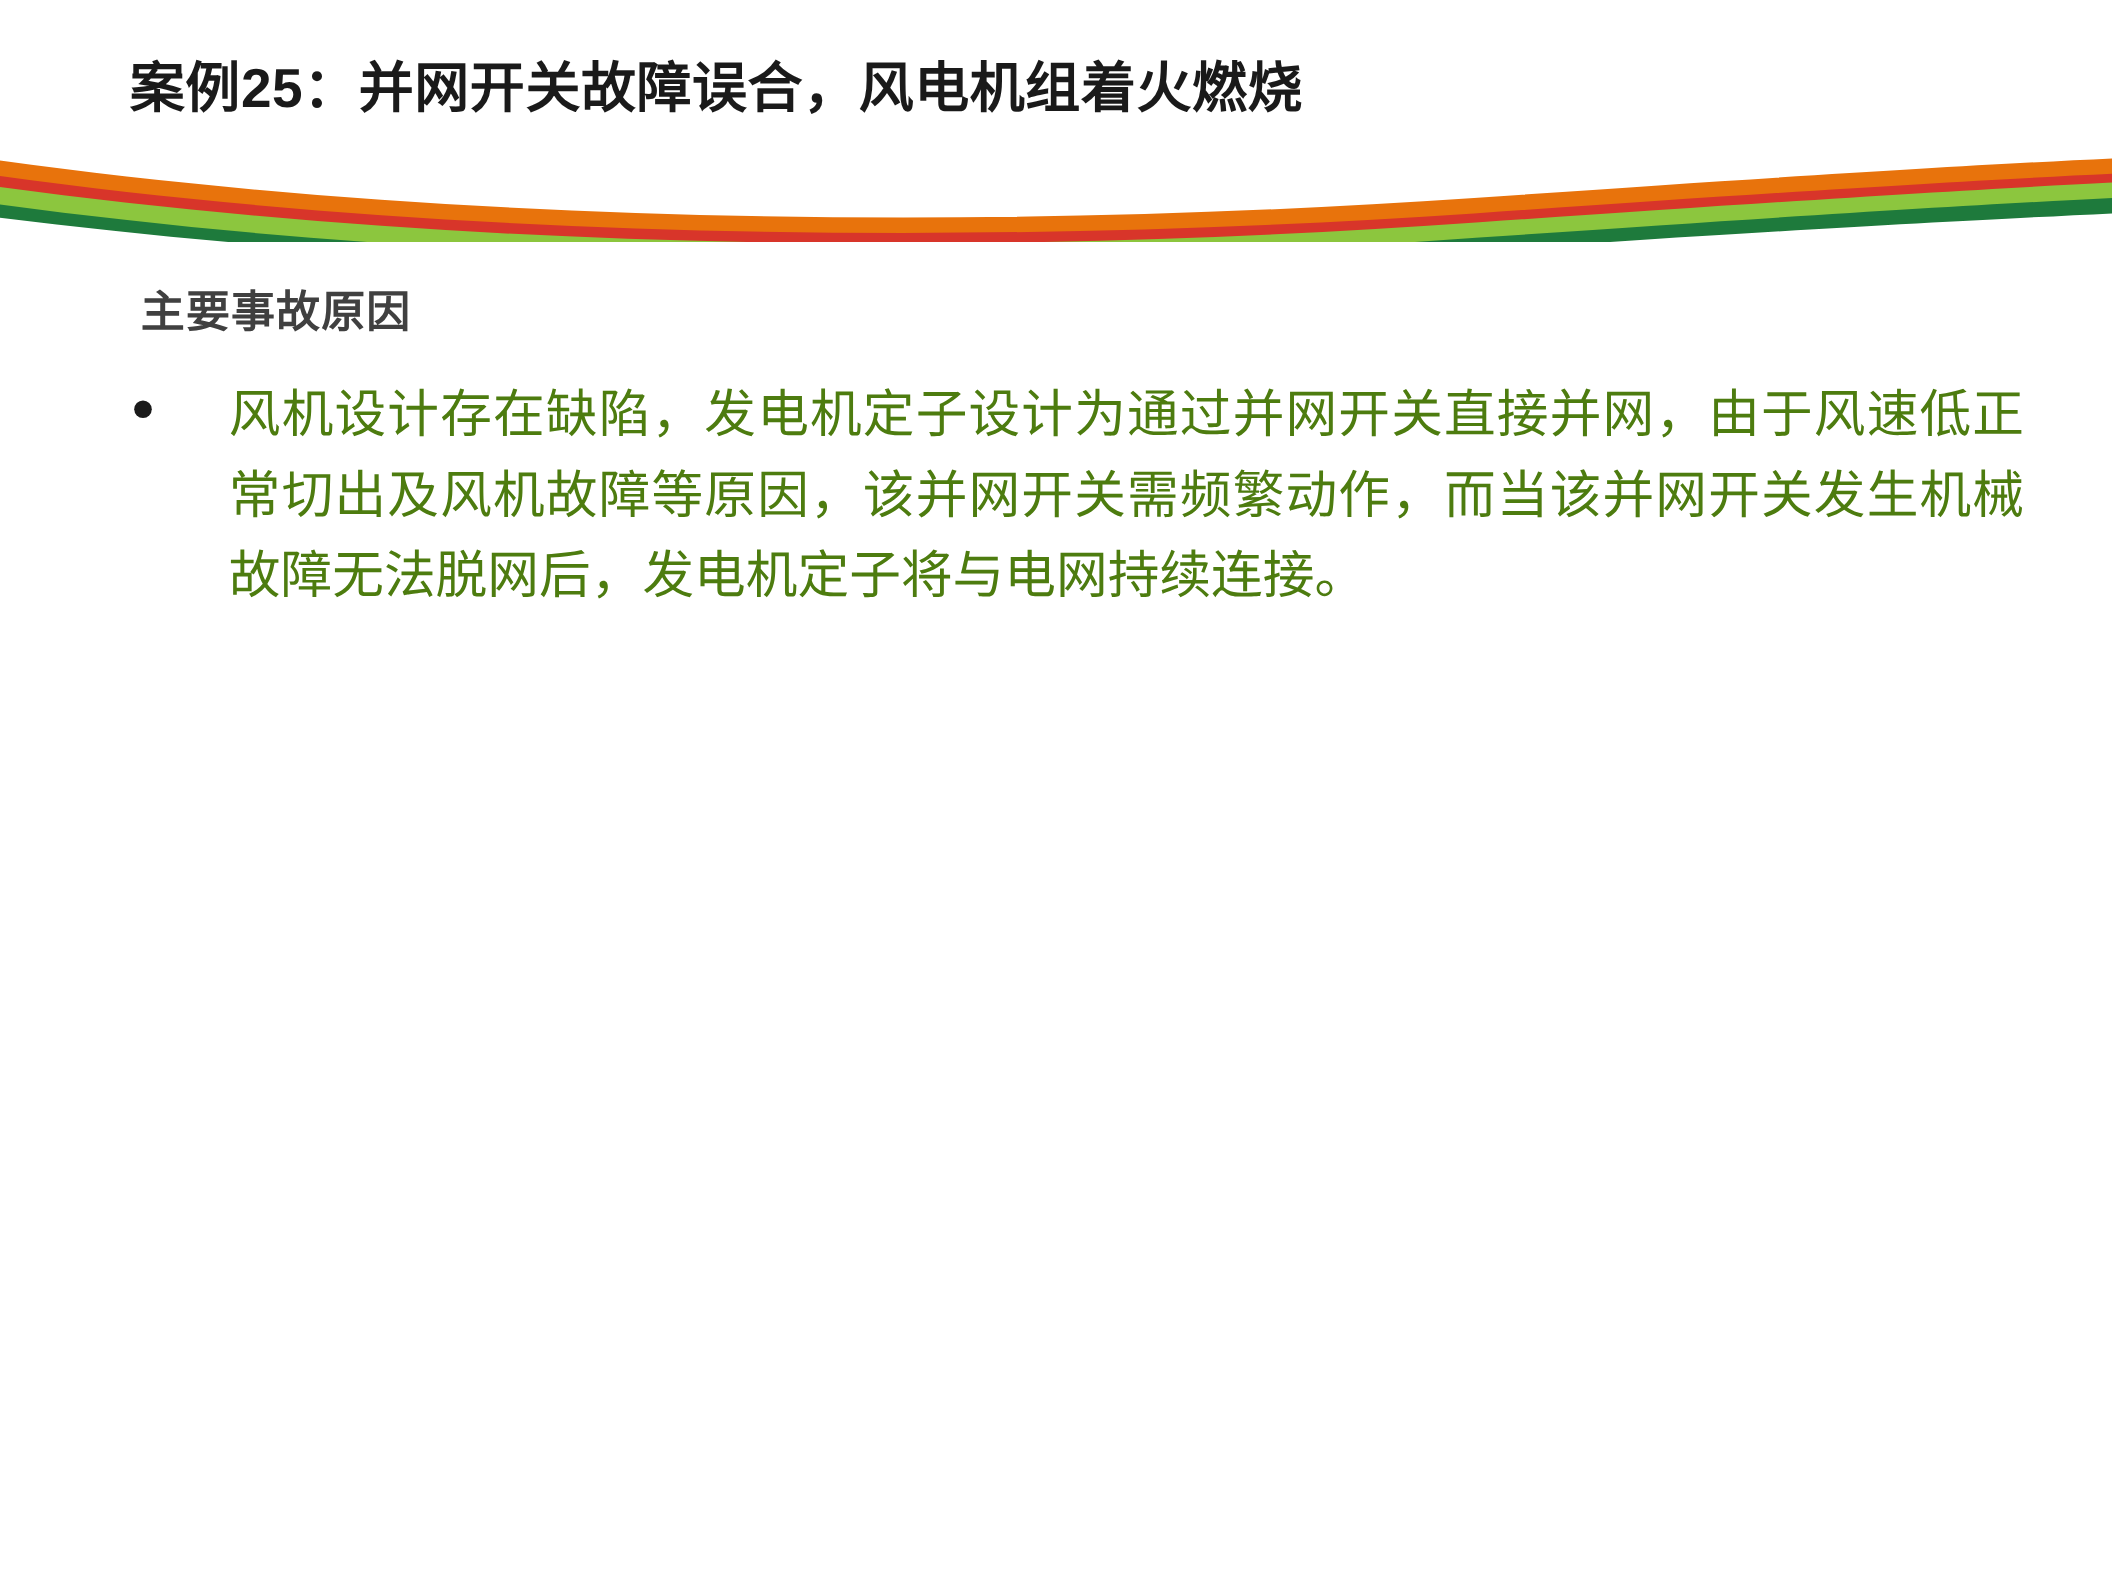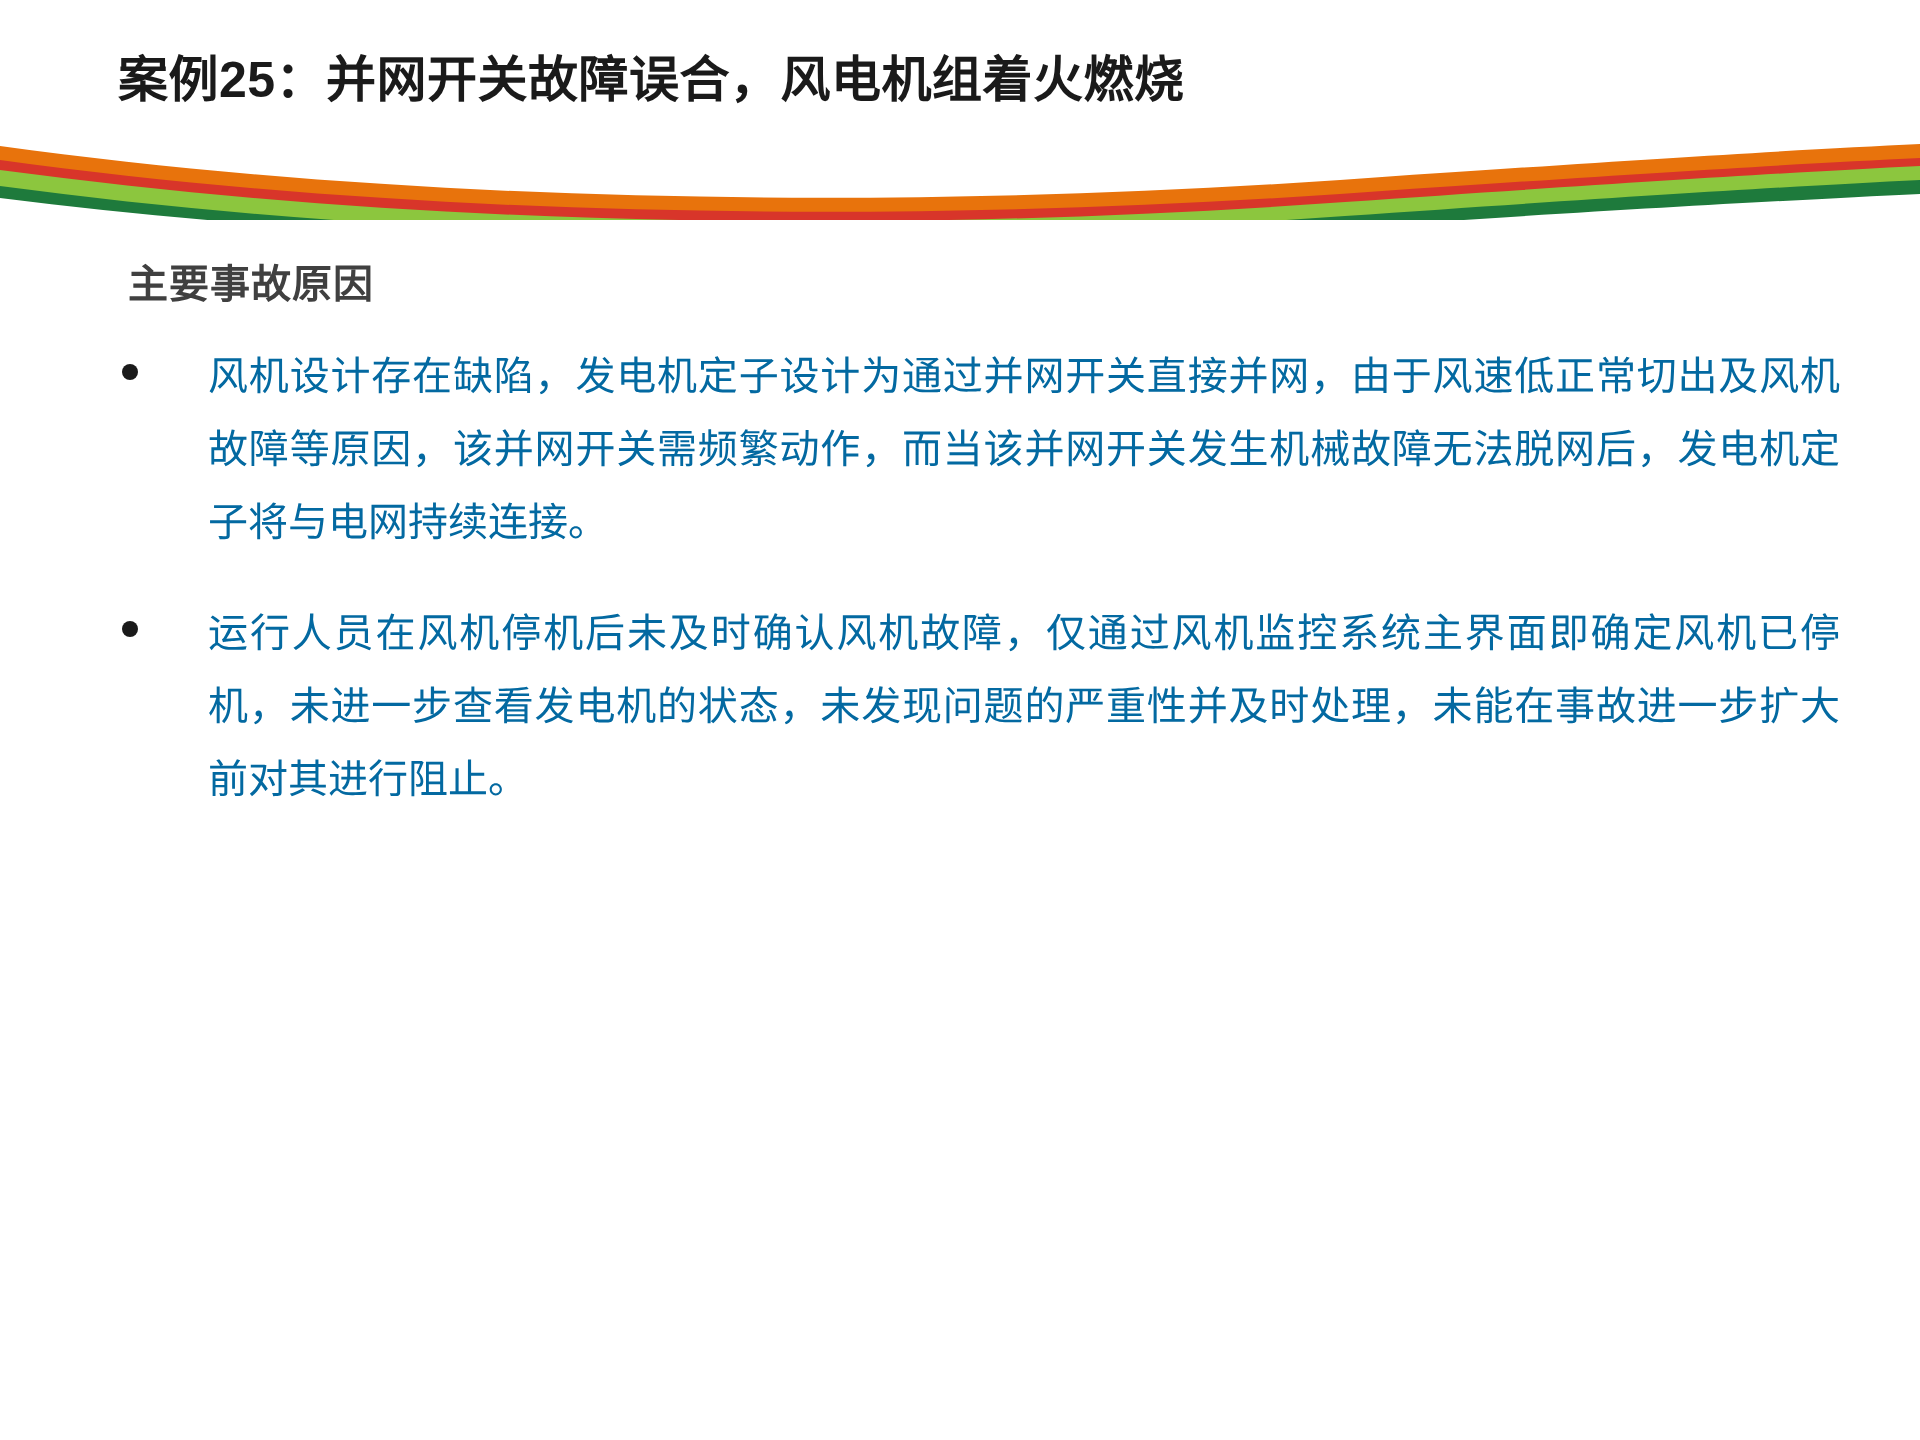--- a/index.html
+++ b/index.html
@@ -83,23 +83,23 @@
     left: 22px;
     top: 24px;
     width: 16px;
     height: 16px;
     background: #1a1a1a;
     border-radius: 50%;
   }
   .bullet .text {
     display: block;
     font-family: Liberation Sans, sans-serif;
-    font-size: 40px;
+    font-size: 47px;
     line-height: 73px;
-    color: #0369a1;
+    color: #4d7c0f;
     text-align: justify;
     text-justify: inter-ideograph;
     letter-spacing: 0px;
   }
 </style>
 </head>
 <body>
 
 <div class="slide">
 
@@ -118,20 +118,16 @@
     <div class="section-heading">主要事故原因</div>
 
     <div class="bullets">
 
       <div class="bullet">
         <span class="dot"></span>
         <span class="text">风机设计存在缺陷，发电机定子设计为通过并网开关直接并网，由于风速低正常切出及风机故障等原因，该并网开关需频繁动作，而当该并网开关发生机械故障无法脱网后，发电机定子将与电网持续连接。</span>
       </div>
 
 
-      <div class="bullet">
-        <span class="dot"></span>
-        <span class="text">运行人员在风机停机后未及时确认风机故障，仅通过风机监控系统主界面即确定风机已停机，未进一步查看发电机的状态，未发现问题的严重性并及时处理，未能在事故进一步扩大前对其进行阻止。</span>
-      </div>
 
     </div>
   </div>
 </div>
 
 </body></html>

